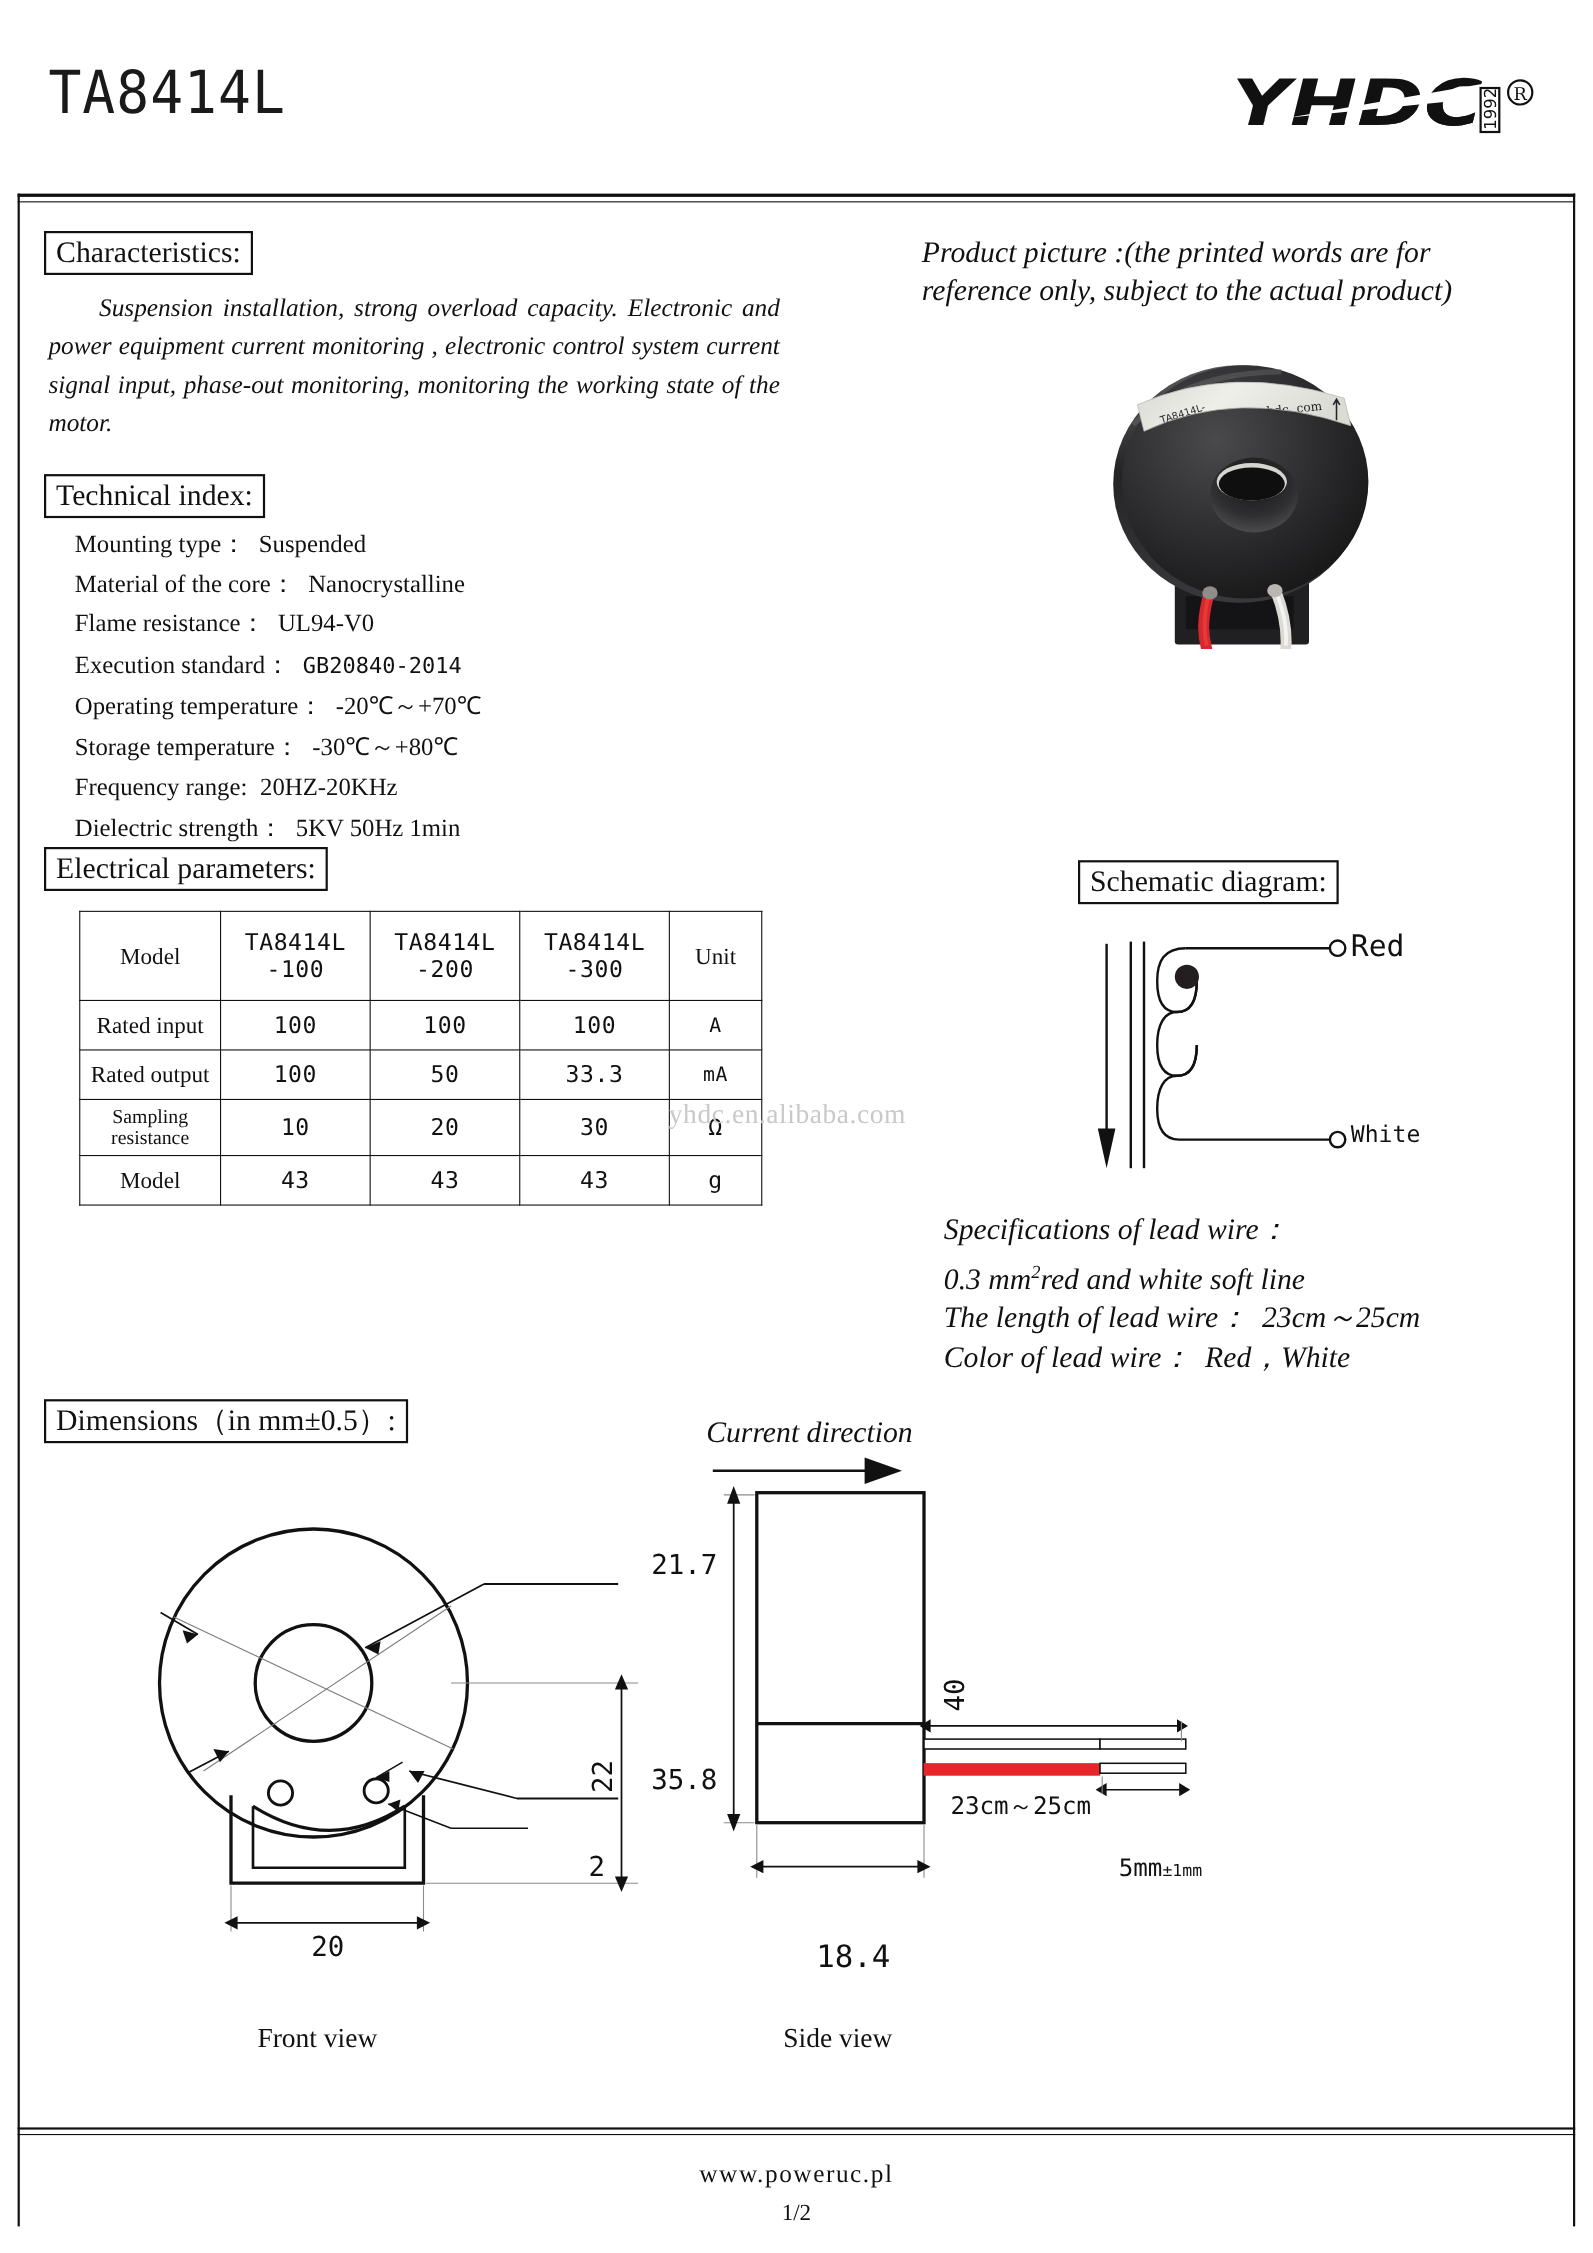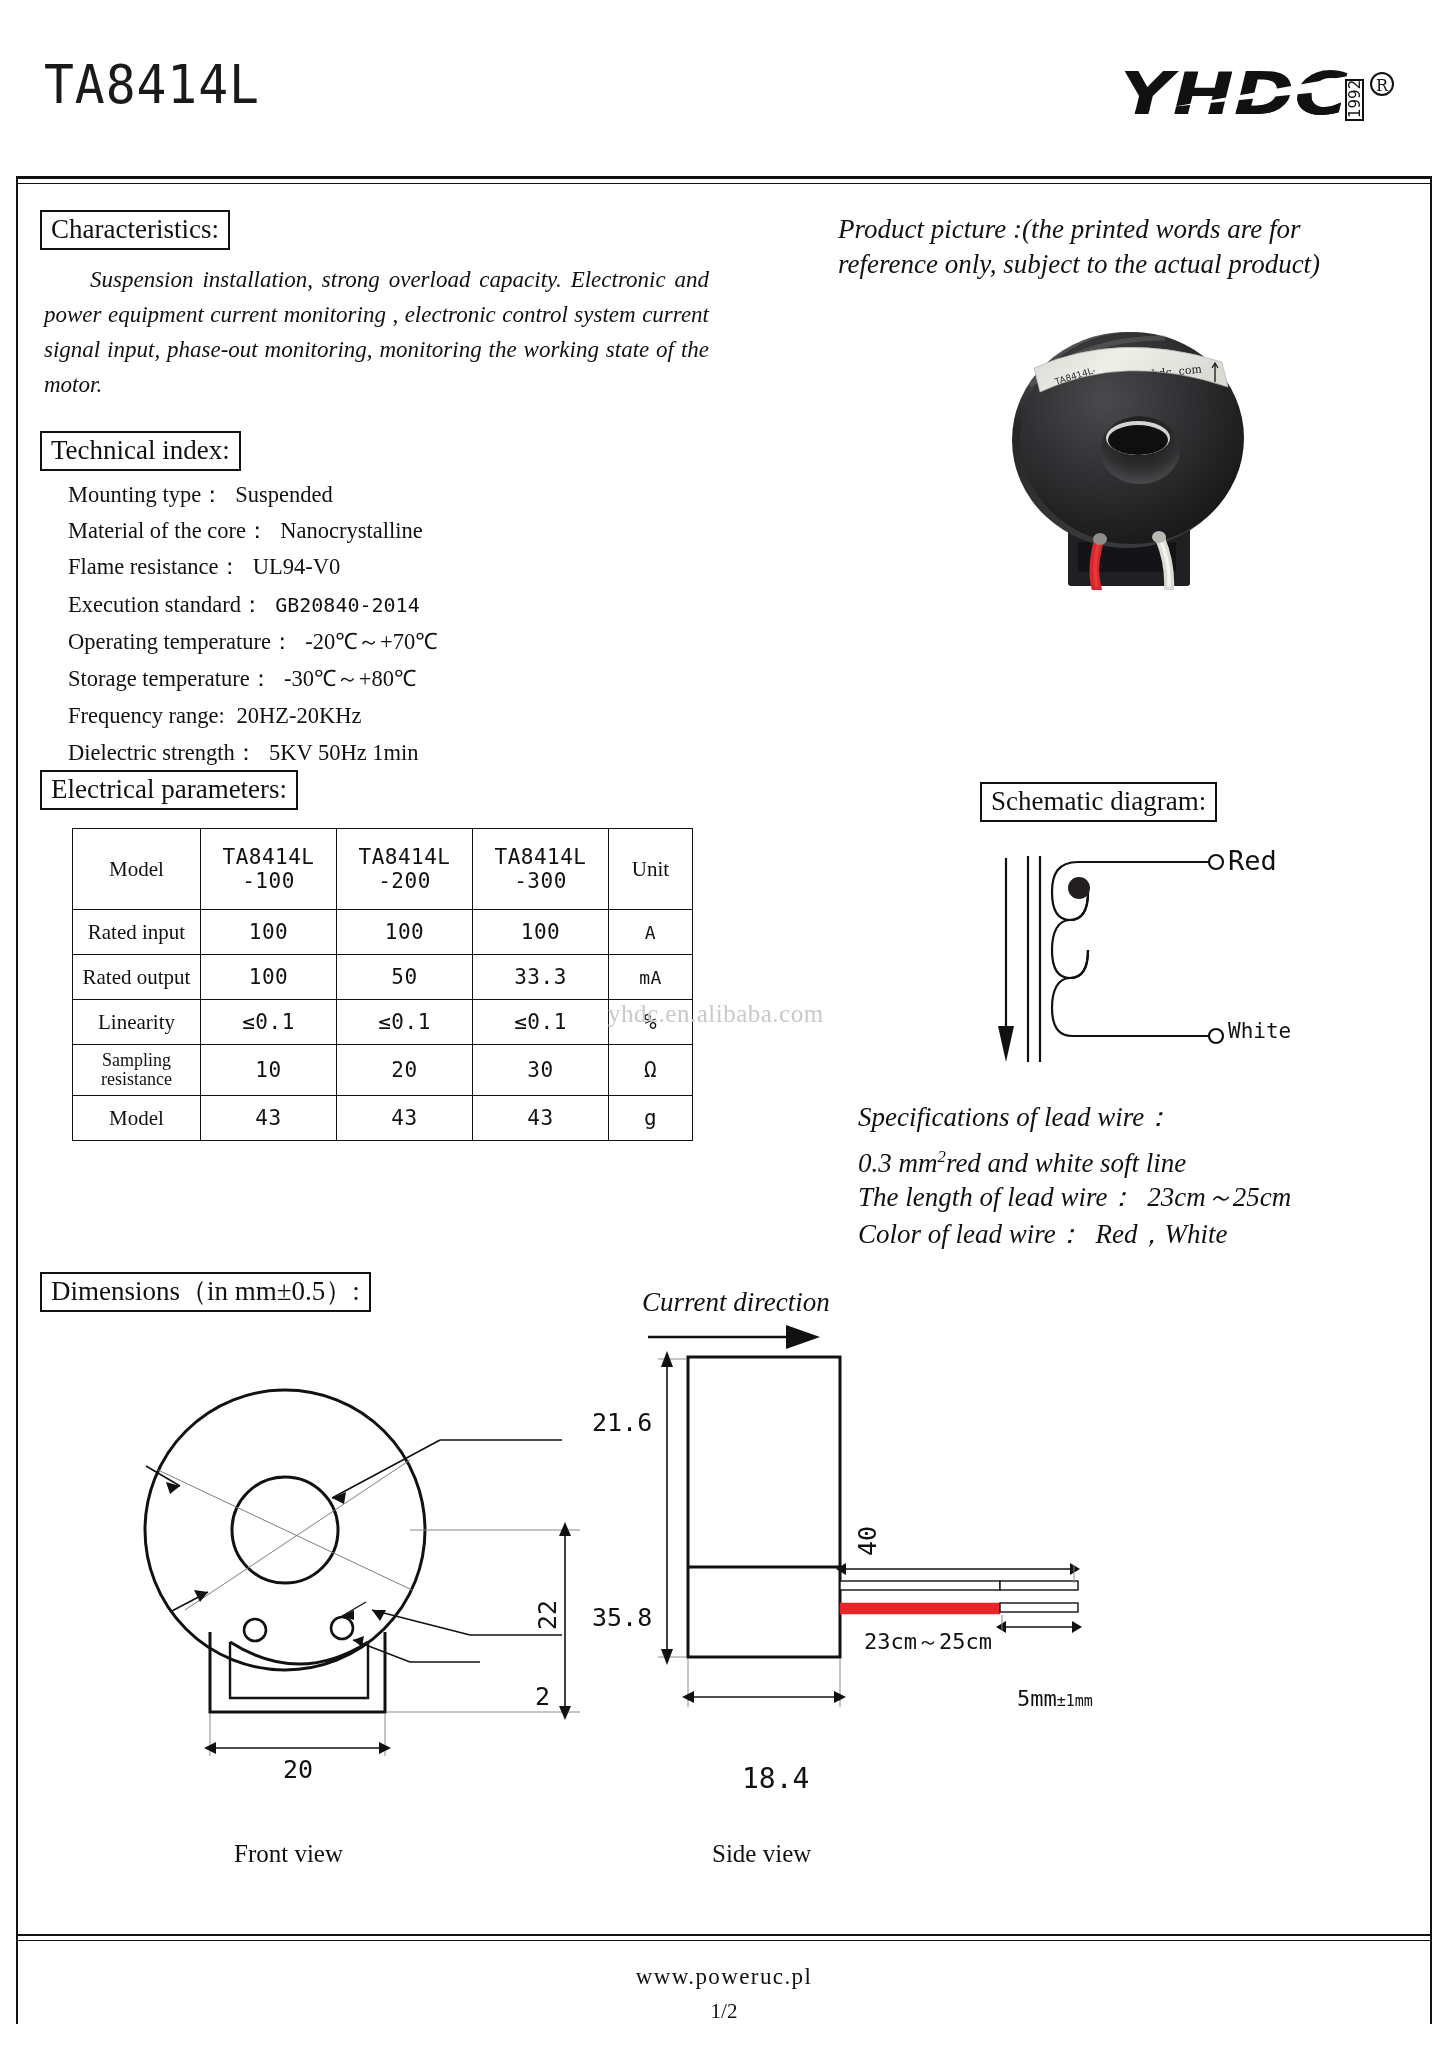--- a/index.html
+++ b/index.html
@@ -170,27 +170,20 @@
 
       <tr>
         <td class="lab" style="height:40px">Rated output</td>
         <td class="num">100</td>
         <td class="num">50</td>
         <td class="num">33.3</td>
         <td class="num" style="font-size:18px">mA</td>
       </tr>
 
 
-      <tr>
-        <td class="lab" style="height:40px">Linearity</td>
-        <td class="num">≤0.1</td>
-        <td class="num">≤0.1</td>
-        <td class="num">≤0.1</td>
-        <td class="num">%</td>
-      </tr>
 
       <tr>
         <td class="lab small" style="height:46px">
           <div>Sampling</div>
           <div>resistance</div>
         </td>
         <td class="num">10</td>
         <td class="num">20</td>
         <td class="num">30</td>
         <td class="num">Ω</td>
@@ -359,21 +352,21 @@
       <polygon points="449,386 461,386 455,400" fill="#111"></polygon>
 
       <line x1="100" y1="394" x2="100" y2="436" stroke="#8a8a8a" stroke-width="1"></line>
       <line x1="275" y1="394" x2="275" y2="436" stroke="#8a8a8a" stroke-width="1"></line>
       <line x1="102" y1="428" x2="273" y2="428" stroke="#111" stroke-width="1.6"></line>
       <polygon points="106,422 106,434 94,428" fill="#111"></polygon>
       <polygon points="269,422 269,434 281,428" fill="#111"></polygon>
     </svg>
   </div>
 
-  <div style="position:absolute;left:592px;top:1408px;font-family:'DejaVu Sans Mono',monospace;font-size:25px;">21.6</div>
+  <div style="position:absolute;left:592px;top:1408px;font-family:'DejaVu Sans Mono',monospace;font-size:25px;">21.7</div>
   <div style="position:absolute;left:592px;top:1603px;font-family:'DejaVu Sans Mono',monospace;font-size:25px;">35.8</div>
   <div style="position:absolute;left:533px;top:1630px;font-family:'DejaVu Sans Mono',monospace;font-size:25px;
               transform:rotate(-90deg);transform-origin:left top;">22</div>
   <div style="position:absolute;left:535px;top:1682px;font-family:'DejaVu Sans Mono',monospace;font-size:25px;">2</div>
   <div style="position:absolute;left:283px;top:1755px;font-family:'DejaVu Sans Mono',monospace;font-size:25px;">20</div>
   <div class="viewlabel" style="left:234px;top:1840px;">Front view</div>
 
   <div class="rtext" style="left:642px;top:1285px;">Current direction</div>
 
   <div class="drawing" style="left:640px;top:1315px;width:760px;height:520px;">

